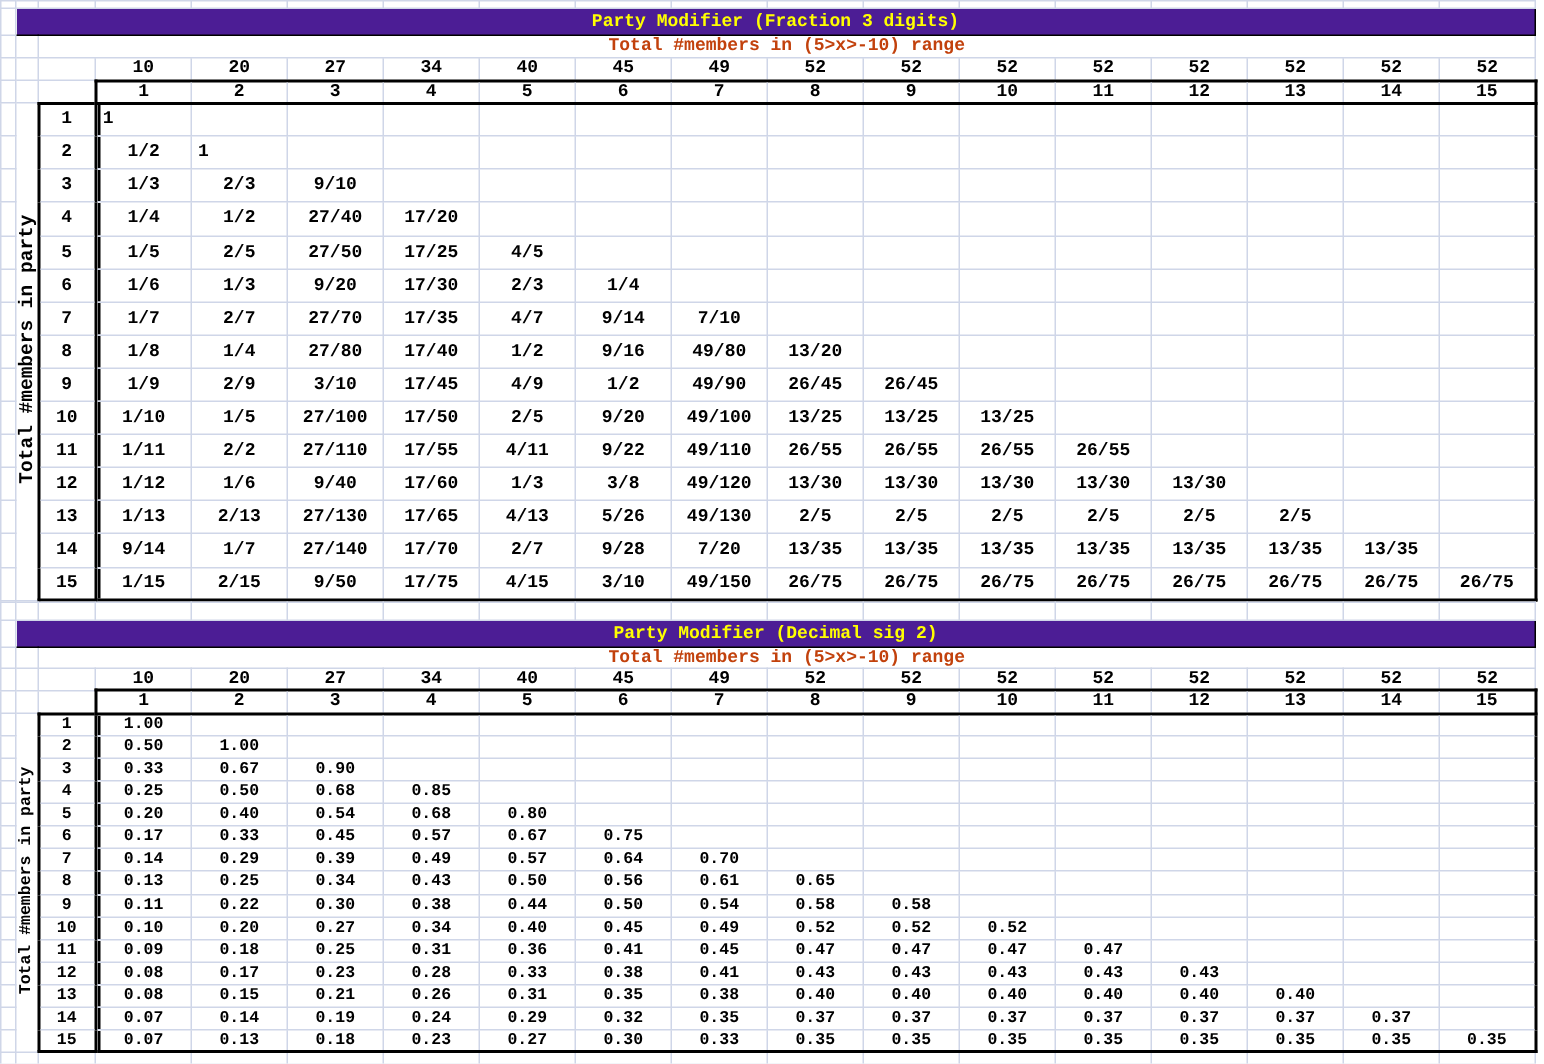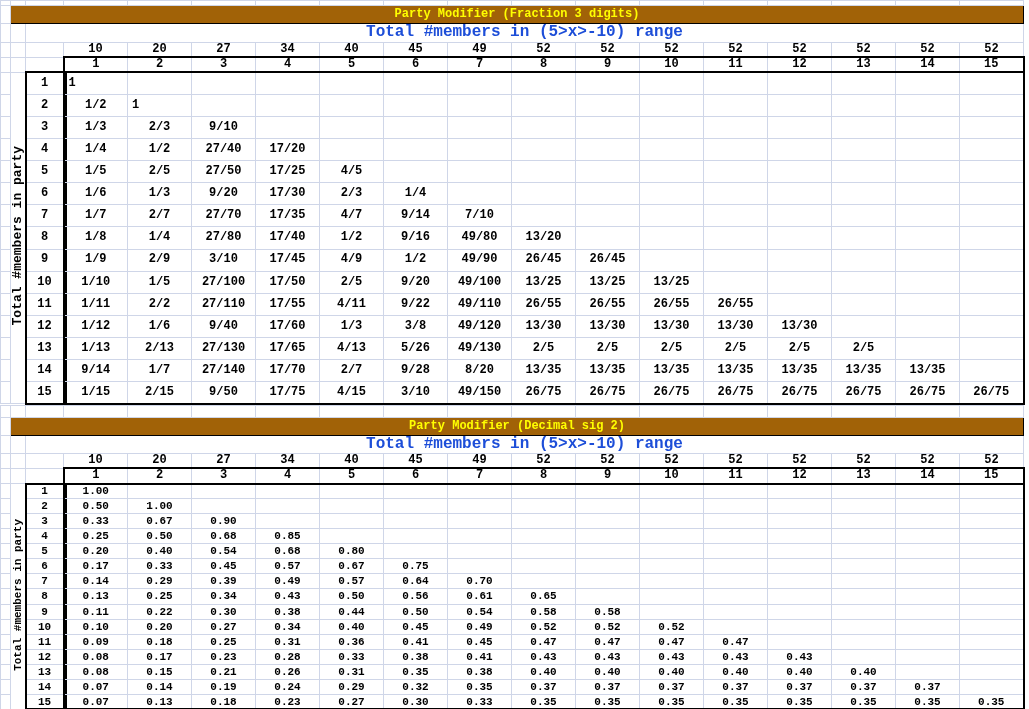--- a/index.html
+++ b/index.html
@@ -1,22 +1,22 @@
 <!DOCTYPE html>
 <html><head>
 <meta charset="utf-8">
 <style>
   html,body{margin:0;padding:0;background:#fff;width:1029px;height:709px;overflow:hidden;}
   body{font-family:"Liberation Mono","DejaVu Sans Mono",monospace;}
   table.sheet{border-collapse:collapse;table-layout:fixed;width:1023px;}
   td{border:1px solid #cfd6e8;padding:0;margin:0;font:bold 12px/1.1 "Liberation Mono","DejaVu Sans Mono",monospace;
      color:#000;text-align:center;vertical-align:middle;white-space:nowrap;overflow:hidden;}
   col.cA{width:10px}col.cB{width:15px}col.cC{width:38px}col.cD{width:64px}
-  td.titlebar{background:#a16207;color:#ffff00;border:1px solid #000;font-size:12px;letter-spacing:0;}
-  td.subtitle{color:#1d4ed8;font-size:16px;}
+  td.titlebar{background:#4c1d95;color:#ffff00;border:1px solid #000;font-size:12px;letter-spacing:0;}
+  td.subtitle{color:#c2410c;font-size:12px;}
   td.hdrval{font-size:12px;}
   td.hdridx{border-top:2px solid #000;border-bottom:2px solid #000;font-size:12px;}
   td.bl{border-left:2px solid #000;}
   td.br{border-right:2px solid #000;}
   td.bt{border-top:2px solid #000;}
   td.bb{border-bottom:2px solid #000;}
   td.rownum{border-left:2px solid #000;border-right:2px solid #000;}
   td.dfirst{box-shadow:inset 2px 0 0 #000;}
   td.dlast{border-right:2px solid #000;}
   td.alignl{text-align:left;padding-left:4px;}
@@ -376,21 +376,21 @@
         </tr>
         <tr class="datarow">
           <td class="ghost"></td>
           <td class="rownum">14</td>
           <td class="datacell dfirst">9/14</td>
           <td class="datacell">1/7</td>
           <td class="datacell">27/140</td>
           <td class="datacell">17/70</td>
           <td class="datacell">2/7</td>
           <td class="datacell">9/28</td>
-          <td class="datacell">8/20</td>
+          <td class="datacell">7/20</td>
           <td class="datacell">13/35</td>
           <td class="datacell">13/35</td>
           <td class="datacell">13/35</td>
           <td class="datacell">13/35</td>
           <td class="datacell">13/35</td>
           <td class="datacell">13/35</td>
           <td class="datacell">13/35</td>
           <td class="datacell dlast"></td>
         </tr>
         <tr class="datarow">

